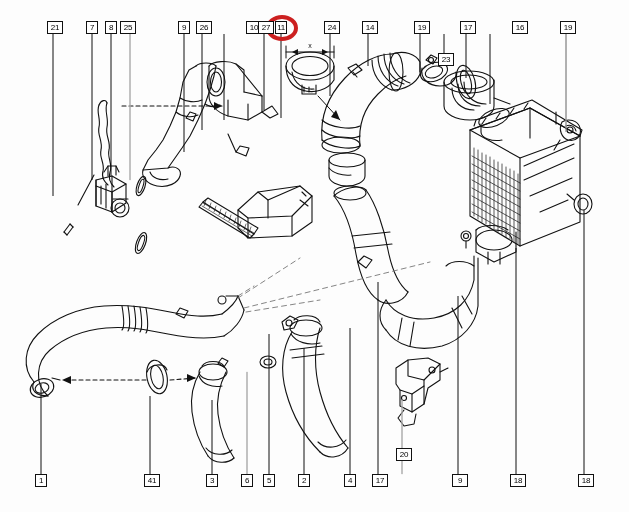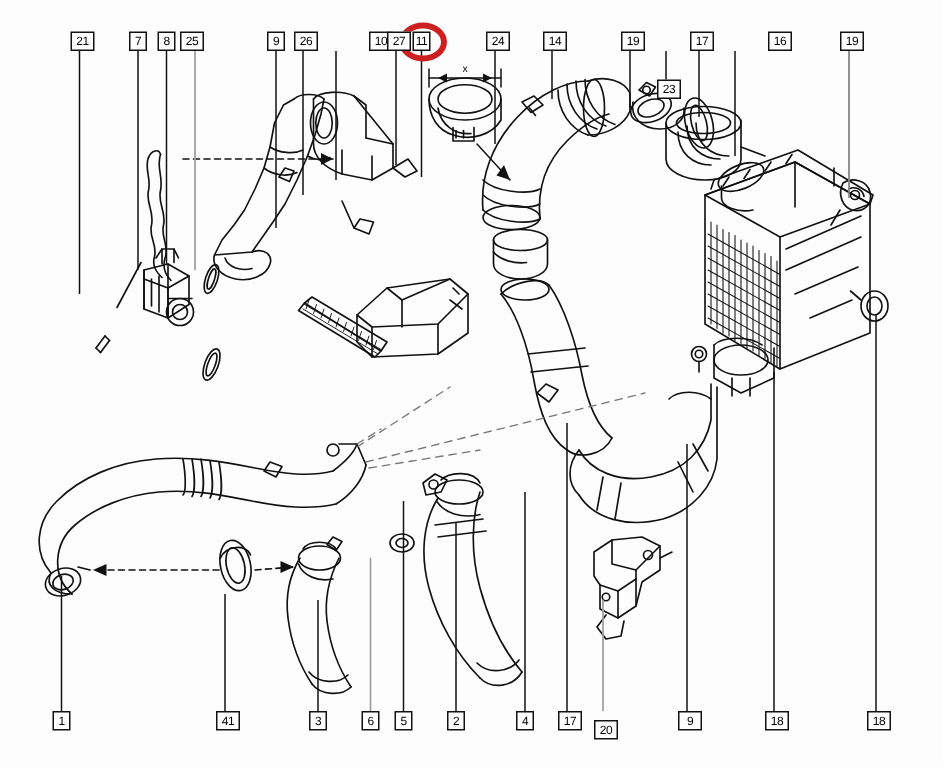--- a/index.html
+++ b/index.html
@@ -473,21 +473,21 @@
       <div class="callout w2" style="left: 512px; top: 21px;">16</div>
       <div class="callout w2" style="left: 560px; top: 21px;">19</div>
       <div class="callout w1" style="left: 35px; top: 474px;">1</div>
       <div class="callout w2" style="left: 144px; top: 474px;">41</div>
       <div class="callout w1" style="left: 206px; top: 474px;">3</div>
       <div class="callout w1" style="left: 241px; top: 474px;">6</div>
       <div class="callout w1" style="left: 263px; top: 474px;">5</div>
       <div class="callout w1" style="left: 298px; top: 474px;">2</div>
       <div class="callout w1" style="left: 344px; top: 474px;">4</div>
       <div class="callout w2" style="left: 372px; top: 474px;">17</div>
-      <div class="callout w2" style="left: 396px; top: 480px;">20</div>
+      <div class="callout w2" style="left: 396px; top: 448px;">20</div>
       <div class="callout w2" style="left: 452px; top: 474px;">9</div>
       <div class="callout w2" style="left: 510px; top: 474px;">18</div>
       <div class="callout w2" style="left: 578px; top: 474px;">18</div>
     </div>
 
   <div class="highlight-ring" id="ring" style="left: 266px; top: 15px; width: 32px; height: 26px; border-color: rgb(204, 32, 32);"></div>
 
 </div>
 
 </body></html>

